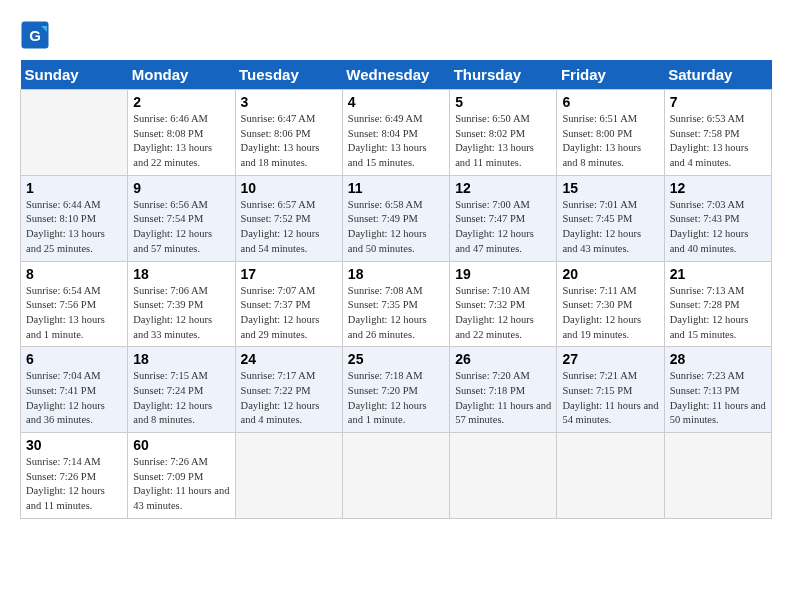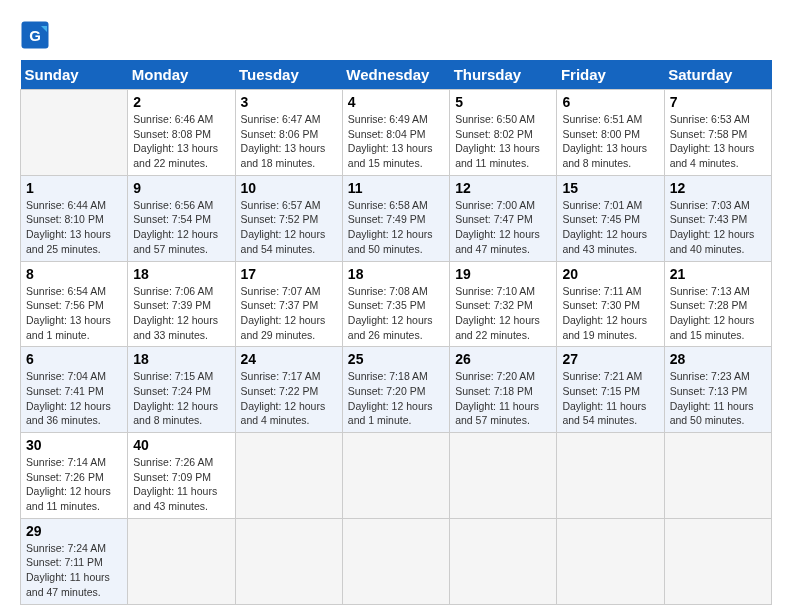--- a/index.html
+++ b/index.html
@@ -72,20 +72,21 @@
     .day-number {
       font-size: 14px;
       font-weight: bold;
       display: block;
       margin-bottom: 2px;
     }
     .cell-text {
       font-size: 10.5px;
       color: #333;
       line-height: 1.4;
+      font-family: Liberation Serif, serif;
     }
     tr:nth-child(even) td:not(.empty) {
       background: #eef3fb;
     }
     tr:nth-child(odd) td:not(.empty) {
       background: #fff;
     }
   </style>
 </head>
 <body>
@@ -152,30 +153,21 @@
         <td><span class="day-number">6</span><span class="cell-text">Sunrise: 7:04 AM<br>Sunset: 7:41 PM<br>Daylight: 12 hours and 36 minutes.</span></td>
         <td><span class="day-number">18</span><span class="cell-text">Sunrise: 7:15 AM<br>Sunset: 7:24 PM<br>Daylight: 12 hours and 8 minutes.</span></td>
         <td><span class="day-number">24</span><span class="cell-text">Sunrise: 7:17 AM<br>Sunset: 7:22 PM<br>Daylight: 12 hours and 4 minutes.</span></td>
         <td><span class="day-number">25</span><span class="cell-text">Sunrise: 7:18 AM<br>Sunset: 7:20 PM<br>Daylight: 12 hours and 1 minute.</span></td>
         <td><span class="day-number">26</span><span class="cell-text">Sunrise: 7:20 AM<br>Sunset: 7:18 PM<br>Daylight: 11 hours and 57 minutes.</span></td>
         <td><span class="day-number">27</span><span class="cell-text">Sunrise: 7:21 AM<br>Sunset: 7:15 PM<br>Daylight: 11 hours and 54 minutes.</span></td>
         <td><span class="day-number">28</span><span class="cell-text">Sunrise: 7:23 AM<br>Sunset: 7:13 PM<br>Daylight: 11 hours and 50 minutes.</span></td>
       </tr>
       <tr>
         <td><span class="day-number">30</span><span class="cell-text">Sunrise: 7:14 AM<br>Sunset: 7:26 PM<br>Daylight: 12 hours and 11 minutes.</span></td>
-        <td><span class="day-number">40</span><span class="cell-text">Sunrise: 7:26 AM<br>Sunset: 7:09 PM<br>Daylight: 11 hours and 43 minutes.</span></td>
-        <td class="empty"></td>
-        <td class="empty"></td>
-        <td class="empty"></td>
-        <td class="empty"></td>
-        <td class="empty"></td>
-      </tr>
-      <tr>
-        <td><span class="day-number">29</span><span class="cell-text">Sunrise: 7:24 AM<br>Sunset: 7:11 PM<br>Daylight: 11 hours and 47 minutes.</span></td>
-        <td class="empty"></td>
+        <td><span class="day-number">60</span><span class="cell-text">Sunrise: 7:26 AM<br>Sunset: 7:09 PM<br>Daylight: 11 hours and 43 minutes.</span></td>
         <td class="empty"></td>
         <td class="empty"></td>
         <td class="empty"></td>
         <td class="empty"></td>
         <td class="empty"></td>
       </tr>
     </tbody>
 </table>
 
 </body></html>

